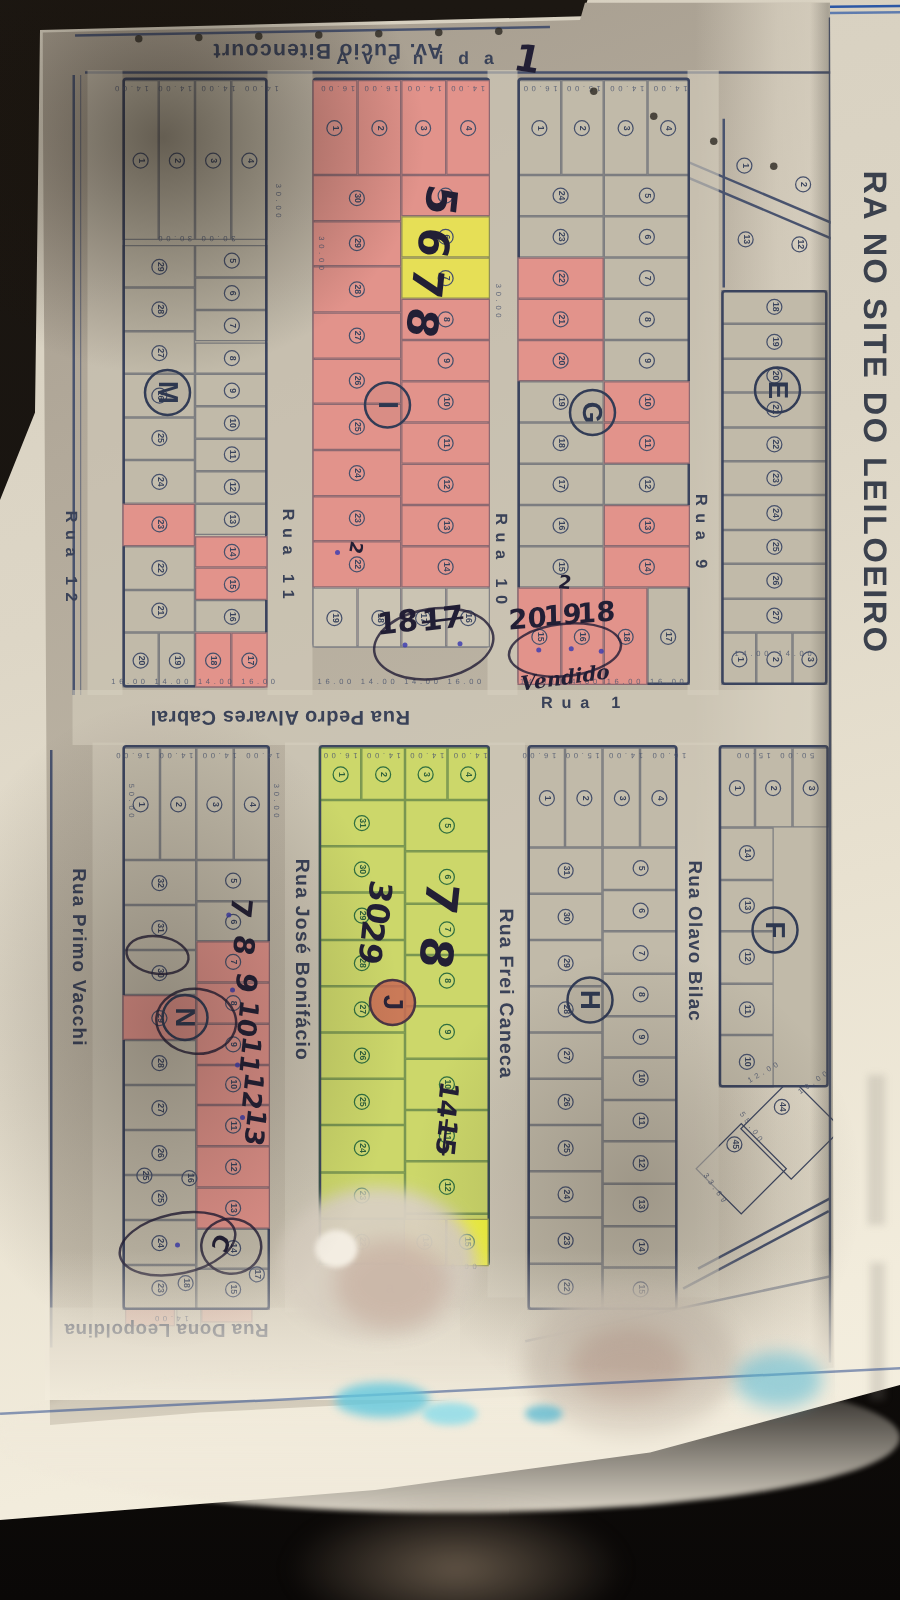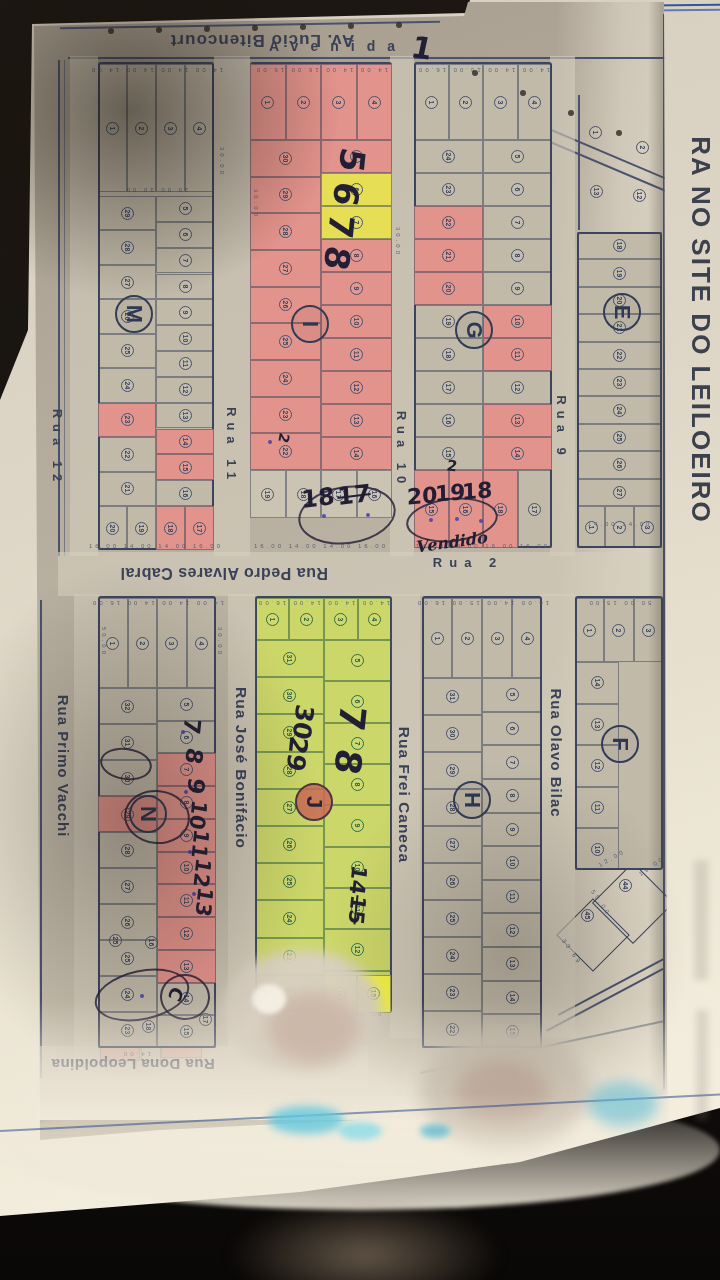--- a/index.html
+++ b/index.html
@@ -707,21 +707,21 @@
         <div class="abs cell bright" style="left: 357px; top: 975px; width: 34px; height: 38px;"></div>
         <div class="abs " style="left: 367px; top: 987px;">
           <div class="lot green">15</div>
         </div>
         <div class="abs slabel" style="left: 262px; top: 40px; transform: translate(-50%, -50%) rotate(180deg); font-size: 17px; letter-spacing: 1px; font-weight: 800;">Av. Lucio Bitencourt</div>
         <div class="abs slabel" style="left: 338px; top: 46px; transform: translate(-50%, -50%) rotate(0deg); font-size: 14px; letter-spacing: 12px; font-weight: 600;">Avenida</div>
         <div class="abs slabel" style="left: 57px; top: 448px; transform: translate(-50%, -50%) rotate(90deg); font-size: 13px; letter-spacing: 6px; font-weight: 700;">Rua 12</div>
         <div class="abs slabel" style="left: 231px; top: 446px; transform: translate(-50%, -50%) rotate(90deg); font-size: 13px; letter-spacing: 6px; font-weight: 700;">Rua 11</div>
         <div class="abs slabel" style="left: 401px; top: 450px; transform: translate(-50%, -50%) rotate(90deg); font-size: 13px; letter-spacing: 6px; font-weight: 700;">Rua 10</div>
         <div class="abs slabel" style="left: 561px; top: 428px; transform: translate(-50%, -50%) rotate(90deg); font-size: 13px; letter-spacing: 6px; font-weight: 700;">Rua 9</div>
-        <div class="abs slabel" style="left: 468px; top: 562px; transform: translate(-50%, -50%) rotate(0deg); font-size: 13px; letter-spacing: 7px; font-weight: 700;">Rua 2</div>
+        <div class="abs slabel" style="left: 468px; top: 562px; transform: translate(-50%, -50%) rotate(0deg); font-size: 13px; letter-spacing: 7px; font-weight: 700;">Rua 1</div>
         <div class="abs slabel" style="left: 224px; top: 573px; transform: translate(-50%, -50%) rotate(180deg); font-size: 16px; letter-spacing: 0.5px; font-weight: 800;">Rua Pedro Alvares Cabral</div>
         <div class="abs slabel" style="left: 63px; top: 766px; transform: translate(-50%, -50%) rotate(90deg); font-size: 15px; letter-spacing: 1px; font-weight: 800;">Rua Primo Vacchi</div>
         <div class="abs slabel" style="left: 241px; top: 768px; transform: translate(-50%, -50%) rotate(90deg); font-size: 15.5px; letter-spacing: 1px; font-weight: 800;">Rua José Bonifácio</div>
         <div class="abs slabel" style="left: 404px; top: 795px; transform: translate(-50%, -50%) rotate(90deg); font-size: 15.5px; letter-spacing: 1px; font-weight: 800;">Rua Frei Caneca</div>
         <div class="abs slabel" style="left: 556px; top: 753px; transform: translate(-50%, -50%) rotate(90deg); font-size: 15px; letter-spacing: 1px; font-weight: 800;">Rua Olavo Bilac</div>
         <div class="abs slabel" style="left: 133px; top: 1064px; transform: translate(-50%, -50%) rotate(180deg); font-size: 15px; letter-spacing: 0.5px; font-weight: 800;">Rua Dona Leopoldina</div>
         <div class="abs slabel" style="left: 331px; top: 1030px; transform: translate(-50%, -50%) rotate(0deg); font-size: 13px; letter-spacing: 9px; font-weight: 700;">a  4</div>
         <div class="abs dim" style="left: 156px; top: 70px; transform: translate(-50%, -50%) rotate(180deg);">14.00 14.00 14.00 14.00</div>
         <div class="abs dim" style="left: 156px; top: 190px; transform: translate(-50%, -50%) rotate(180deg);">30.00   30.00</div>
         <div class="abs dim" style="left: 321px; top: 70px; transform: translate(-50%, -50%) rotate(180deg);">14.00 14.00 16.00 16.00</div>

